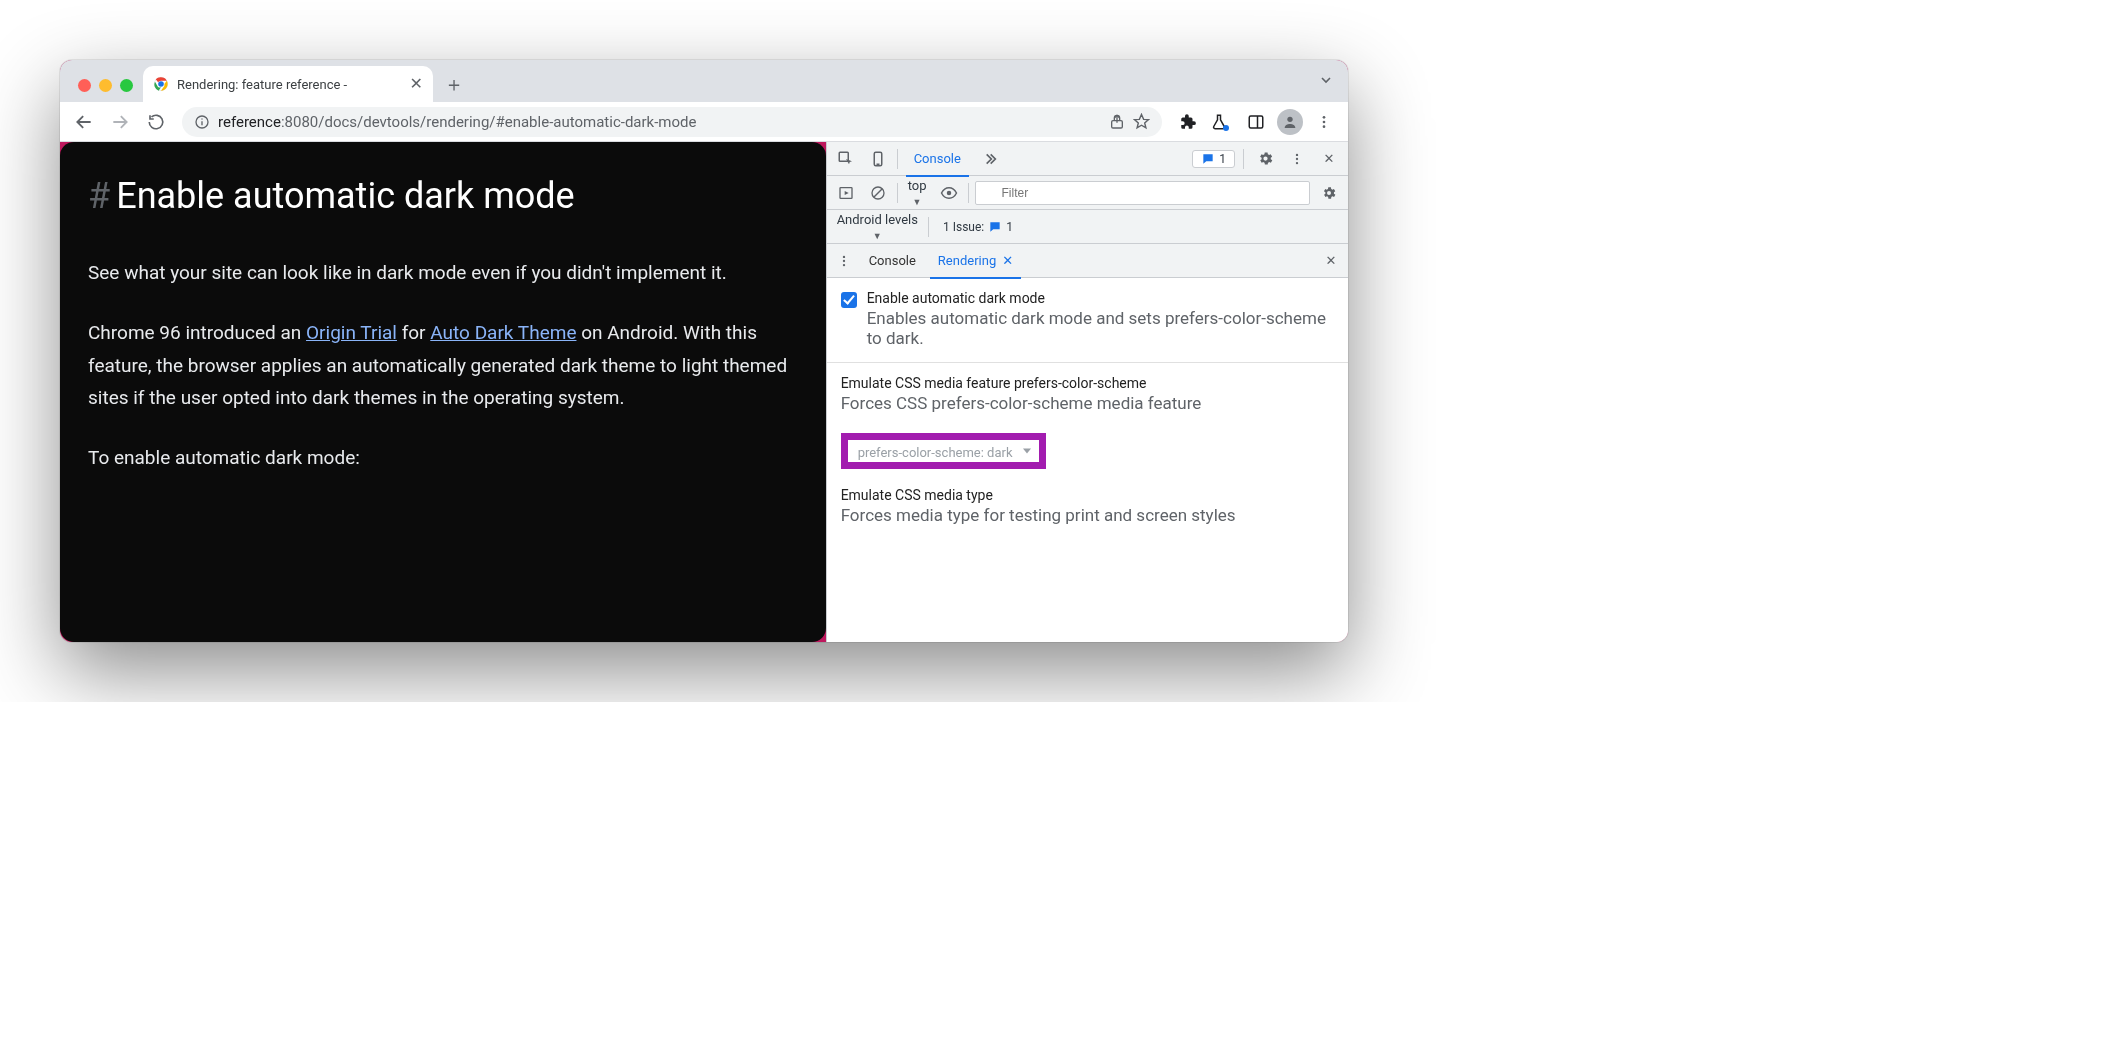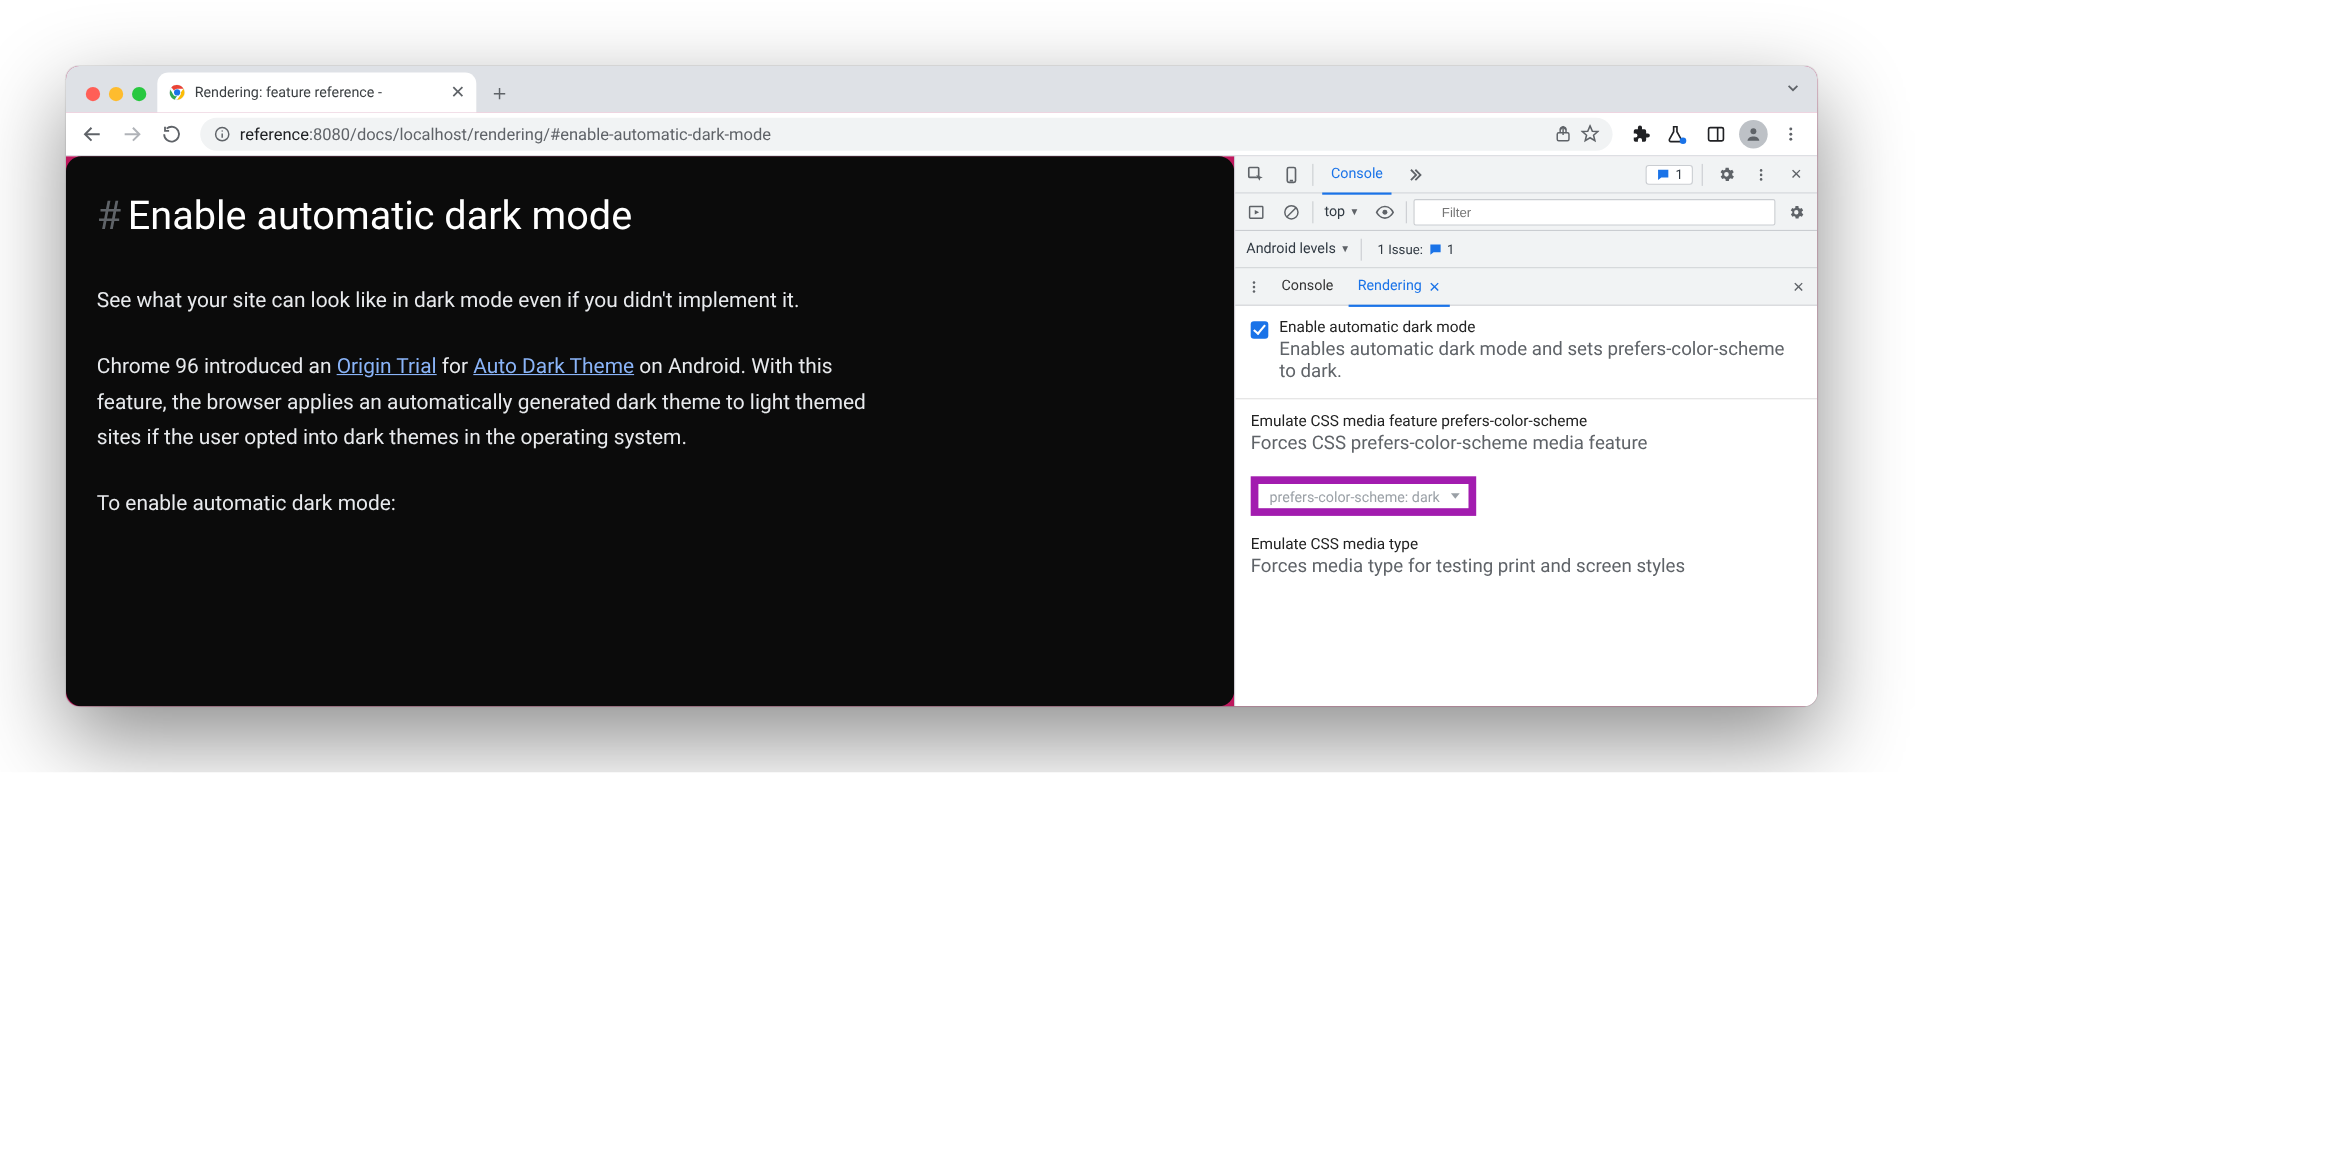--- a/index.html
+++ b/index.html
@@ -2,21 +2,21 @@
 <html><head>
 <meta charset="utf-8">
 <style>
   * { box-sizing: border-box; margin: 0; padding: 0; }
   body {
     font-family: -apple-system, BlinkMacSystemFont, "Segoe UI", Roboto, Arial, sans-serif;
     background: #fff;
     padding: 60px;
   }
   .window {
-    width: 1592px;
+    width: 1288px;
     border-radius: 12px;
     overflow: hidden;
     box-shadow: 0 30px 80px rgba(0,0,0,0.45), 0 0 0 1px rgba(0,0,0,0.08);
     background: #be185d;
   }
   
   .tabstrip {
     background: #dee1e6;
     height: 42px;
     display: flex;
@@ -132,21 +132,21 @@
     display:flex; align-items:center; gap:4px; border:1px solid #cacdd1; background:#fff;
     padding:1px 8px; border-radius:3px; cursor:pointer; font-size:12px;
   }
   .pill .msg-ico { color:#1a73e8; }
   .spacer { flex:1; }
   .dt-input {
     background:#fff; border:1px solid #cacdd1; height:24px; border-radius:2px;
     padding:0 25px; color:#5f6368; font-size:12px;
   }
   .dt-select {
-    display:flex; align-items:center; gap:4px; cursor:pointer; padding:0 4px;
+    display:flex; align-items:center; gap:4px; cursor:pointer; padding:0 4px;flex-direction:column;
   }
   .tri { font-size:9px; color:#5f6368; }
   .drawer {
     background:#fff; flex:1; overflow:auto;
   }
   .drawer-tabs {
     display:flex; align-items:center; height:34px; border-bottom:1px solid #cacdd1;
     padding:0 4px; gap:2px; background:#f1f3f4;
   }
   .panel-section {
@@ -229,21 +229,21 @@
     </div>
     <div class="omnibox">
       <span class="info">
         <svg width="16" height="16" viewBox="0 0 24 24" fill="none" stroke="#5f6368" stroke-width="2">
             <circle cx="12" cy="12" r="9"></circle>
             <line x1="12" y1="11" x2="12" y2="17"></line>
             <circle cx="12" cy="7.5" r="1" fill="#5f6368" stroke="none"></circle>
           </svg>
       </span>
       <span class="url">
-        <span class="host">reference</span><span class="path">:8080</span><span class="path">/docs/localhost/rendering/#enable-automatic-dark-mode</span>
+        <span class="host">reference</span><span class="path">:8080</span><span class="path">/docs/devtools/rendering/#enable-automatic-dark-mode</span>
       </span>
       <span>
         <svg width="16" height="16" viewBox="0 0 24 24" fill="none" stroke="#5f6368" stroke-width="2">
             <path d="M8 10V6a4 4 0 0 1 8 0v4"></path>
             <rect x="4" y="10" width="16" height="11" rx="2"></rect>
             <line x1="12" y1="2" x2="12" y2="13"></line>
             <polyline points="8 6 12 2 16 6"></polyline>
           </svg>
       </span>
       <span>

